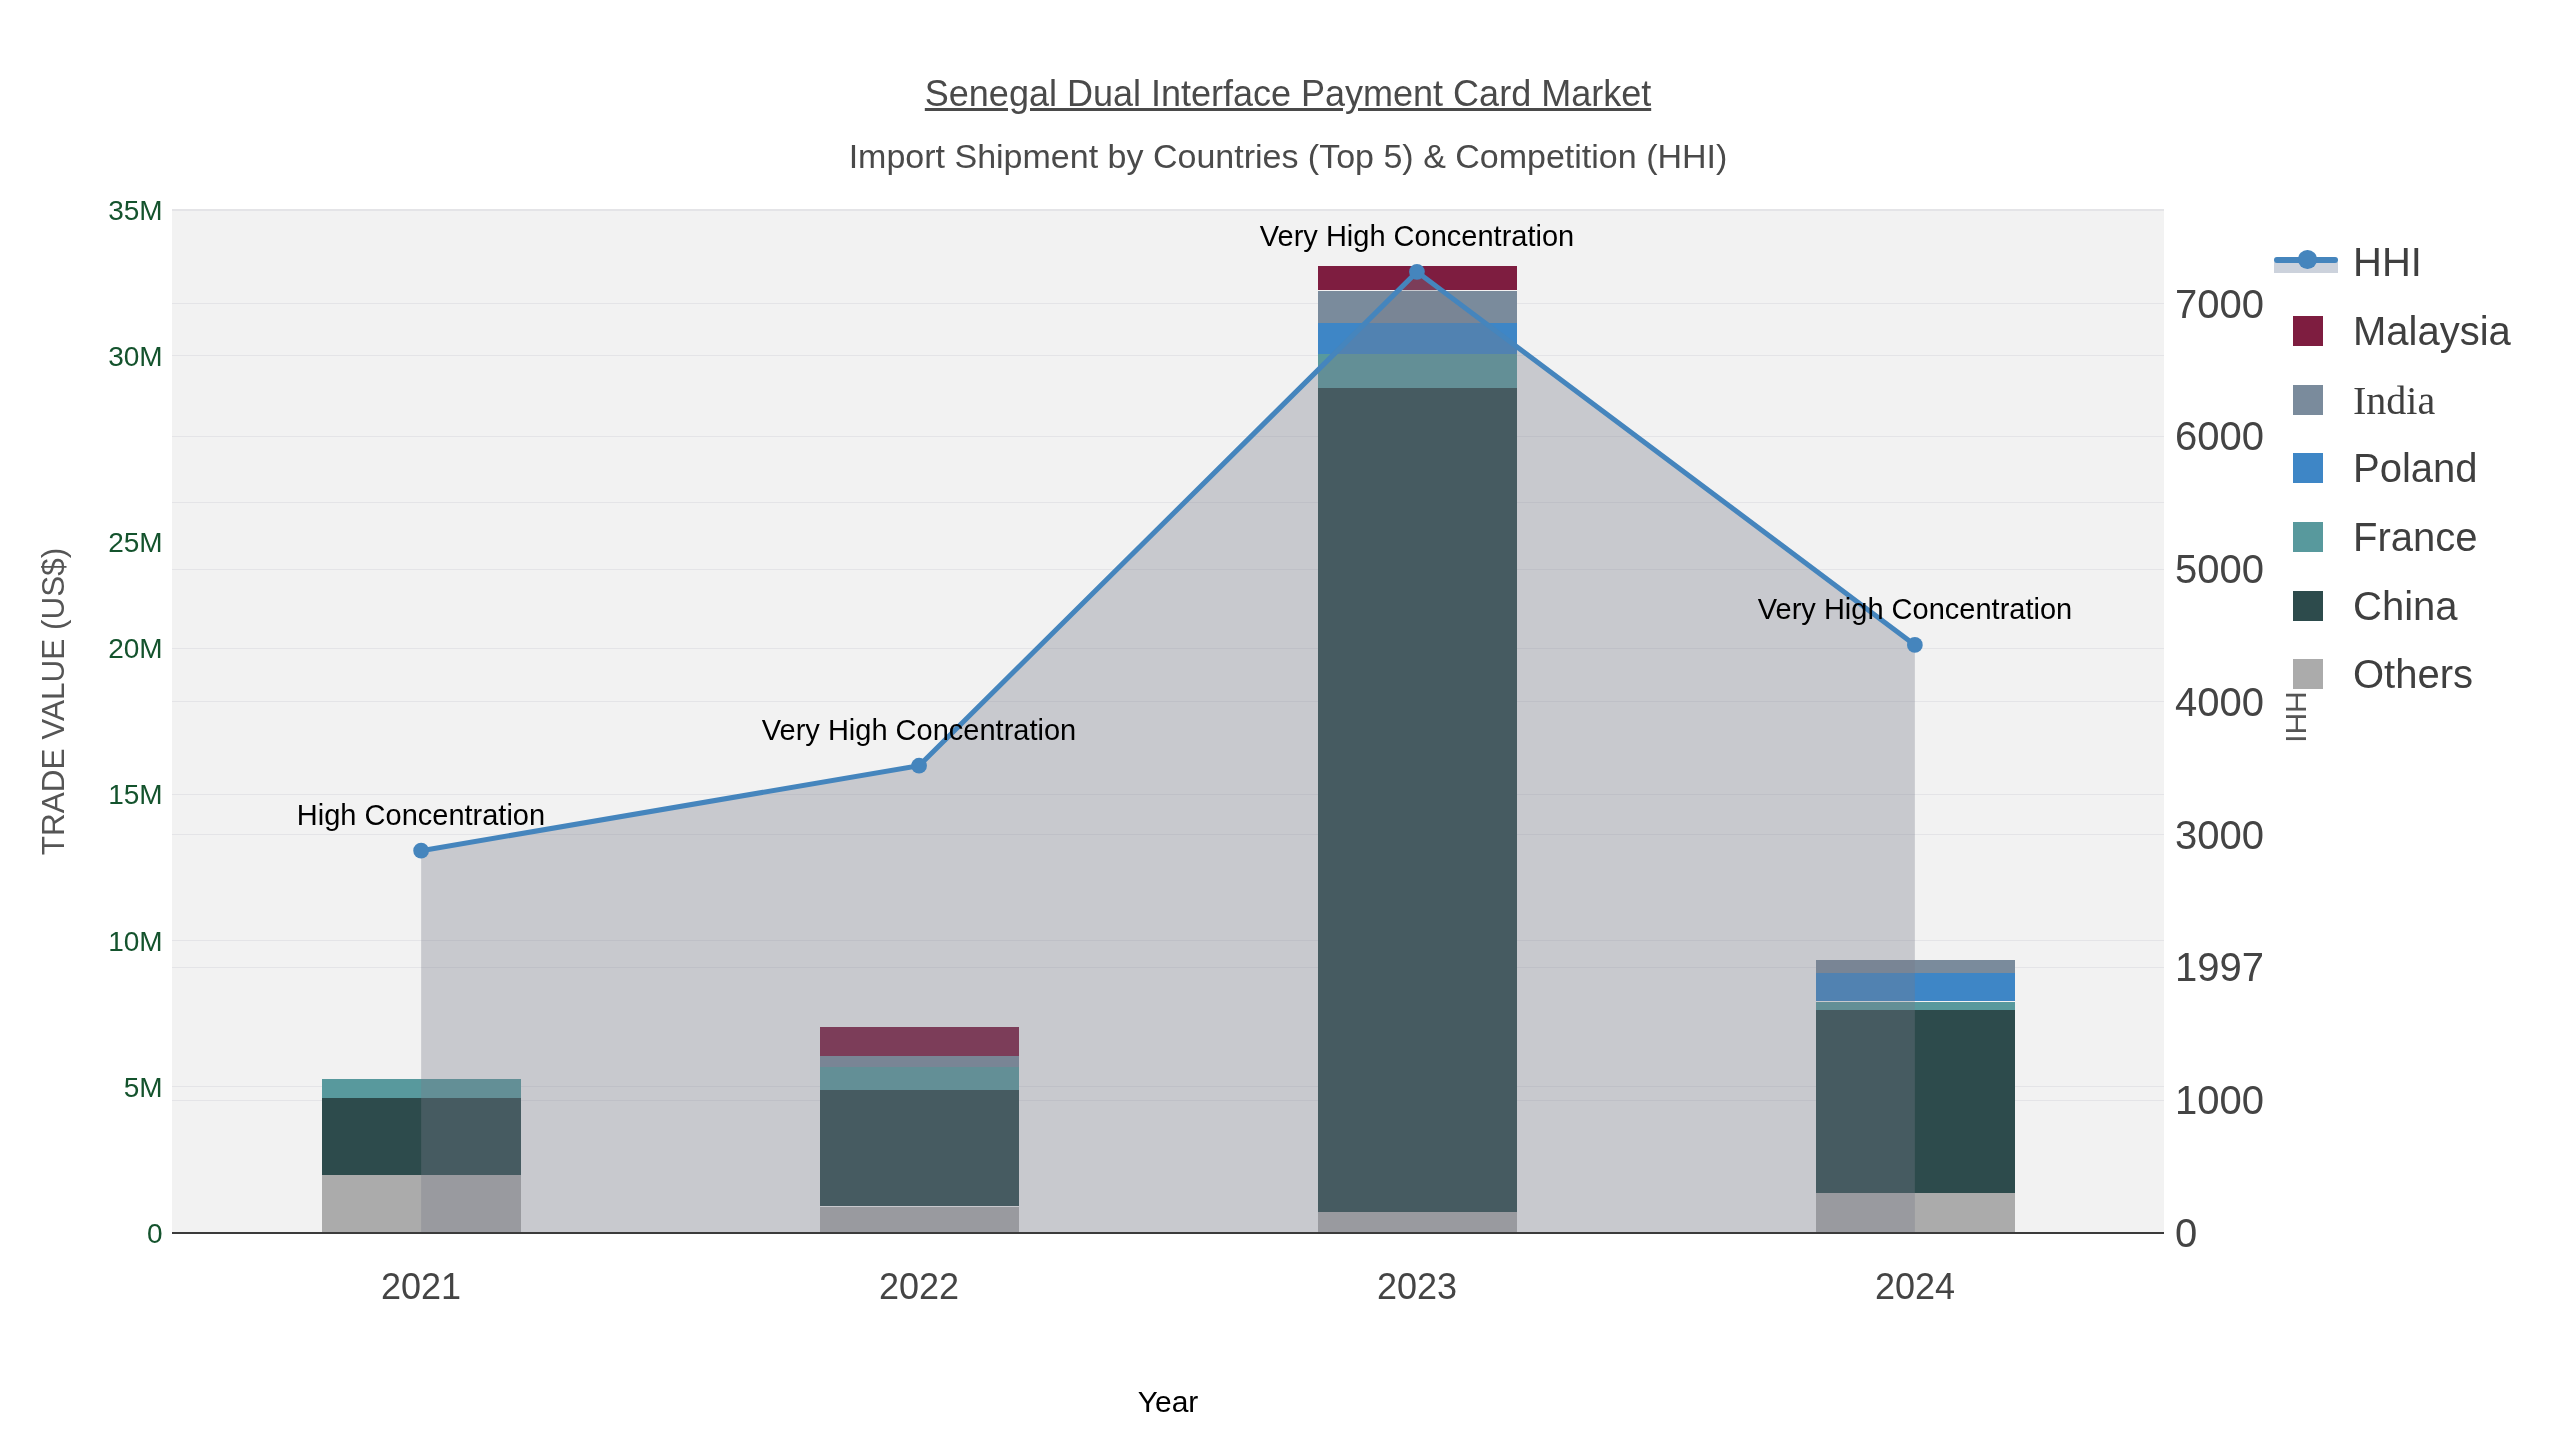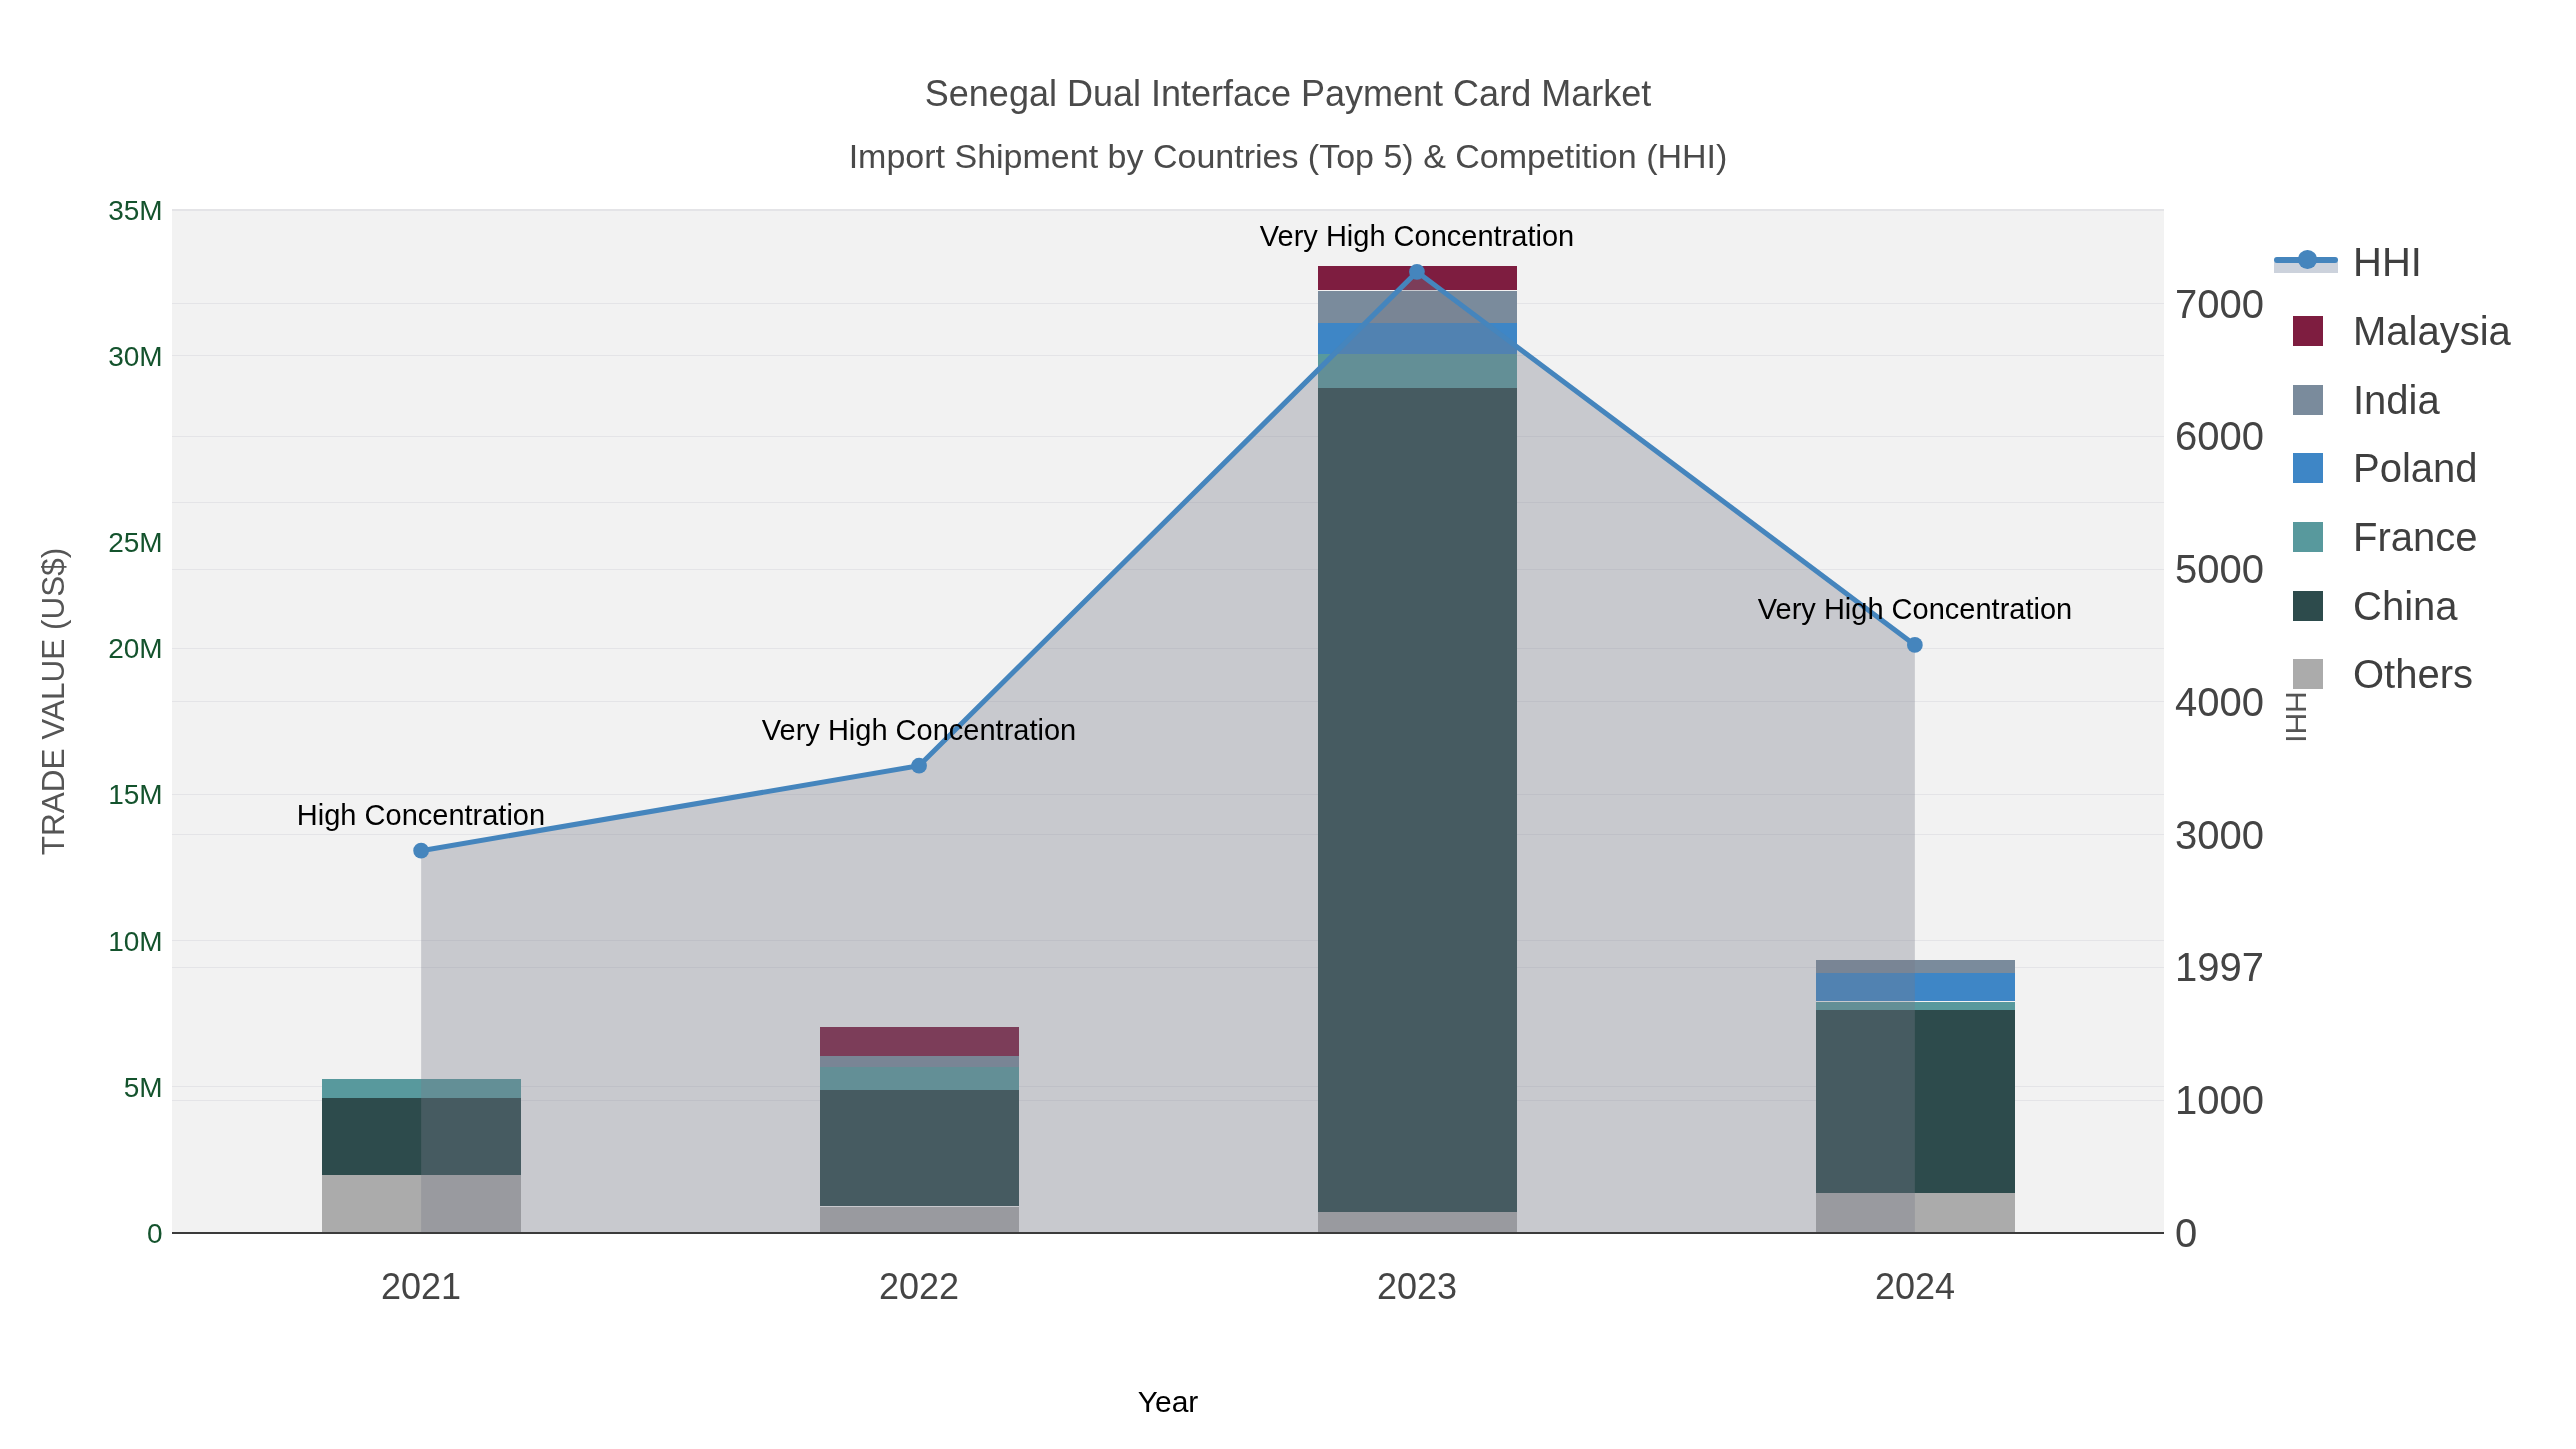--- a/index.html
+++ b/index.html
@@ -1,19 +1,19 @@
 <!DOCTYPE html>
 <html style="font-size:11.4px"><head>
 <meta charset="utf-8">
 <style>
   html,body{margin:0;padding:0;background:#ffffff;}
   body{font-family:"Liberation Sans", sans-serif; color:#444;}
   #figure{position:relative;width:2576px;height:1449px;background:#ffffff;overflow:hidden;}
   .title-line{position:absolute;left:0;width:2576px;text-align:center;color:#4a4a4a;}
-  #title1{top:72px;font-size:36px;line-height:44px;}
+  #title1{top:72px;font-size:36px;line-height:44px;text-decoration:underline;}
   #title2{top:134px;font-size:34px;line-height:44px;}
   #plot{position:absolute;left:172px;top:210px;width:1992px;height:1023px;background:#f2f2f2;}
   .gridline{position:absolute;left:0;width:100%;height:1.4px;background:#e4e4e7;}
   .bar-seg{position:absolute;}
   #chart-svg{position:absolute;left:0;top:0;z-index:3;}
   .axis-baseline{position:absolute;left:0;bottom:-1.4px;width:100%;height:2.9px;background:#3b3b3b;z-index:4;}
   .ytick-left{position:absolute;left:5.7px;width:157px;text-align:right;font-size:28px;line-height:47px;color:#14532d;}
   .ytick-right{position:absolute;left:2175px;width:215px;text-align:left;font-size:40px;line-height:47px;color:#444;z-index:1;}
   .xtick{position:absolute;width:286px;text-align:center;font-size:36px;line-height:46px;color:#444;top:1264px;}
   #xaxis-title{position:absolute;left:1025px;width:286px;text-align:center;top:1385px;font-size:30px;color:#000000;}
@@ -126,21 +126,21 @@
       <div class="legend-item" style="top: 228px;">
         <div class="legend-line-band"></div>
         <div class="legend-line"></div>
         <div class="legend-dot"></div>
         <div class="legend-label">HHI</div>
       </div>
       <div class="legend-item" style="top: 297px;">
         <div class="legend-swatch" style="background: rgb(126, 29, 64);"></div>
         <div class="legend-label">Malaysia</div>
       </div>
-      <div class="legend-item" style="top: 366px;">
+      <div class="legend-item" style="top: 366px; font-family: Liberation Serif, serif;">
         <div class="legend-swatch" style="background: rgb(122, 139, 156);"></div>
         <div class="legend-label">India</div>
       </div>
       <div class="legend-item" style="top: 434px;">
         <div class="legend-swatch" style="background: rgb(62, 134, 198);"></div>
         <div class="legend-label">Poland</div>
       </div>
       <div class="legend-item" style="top: 503px;">
         <div class="legend-swatch" style="background: rgb(88, 153, 157);"></div>
         <div class="legend-label">France</div>

